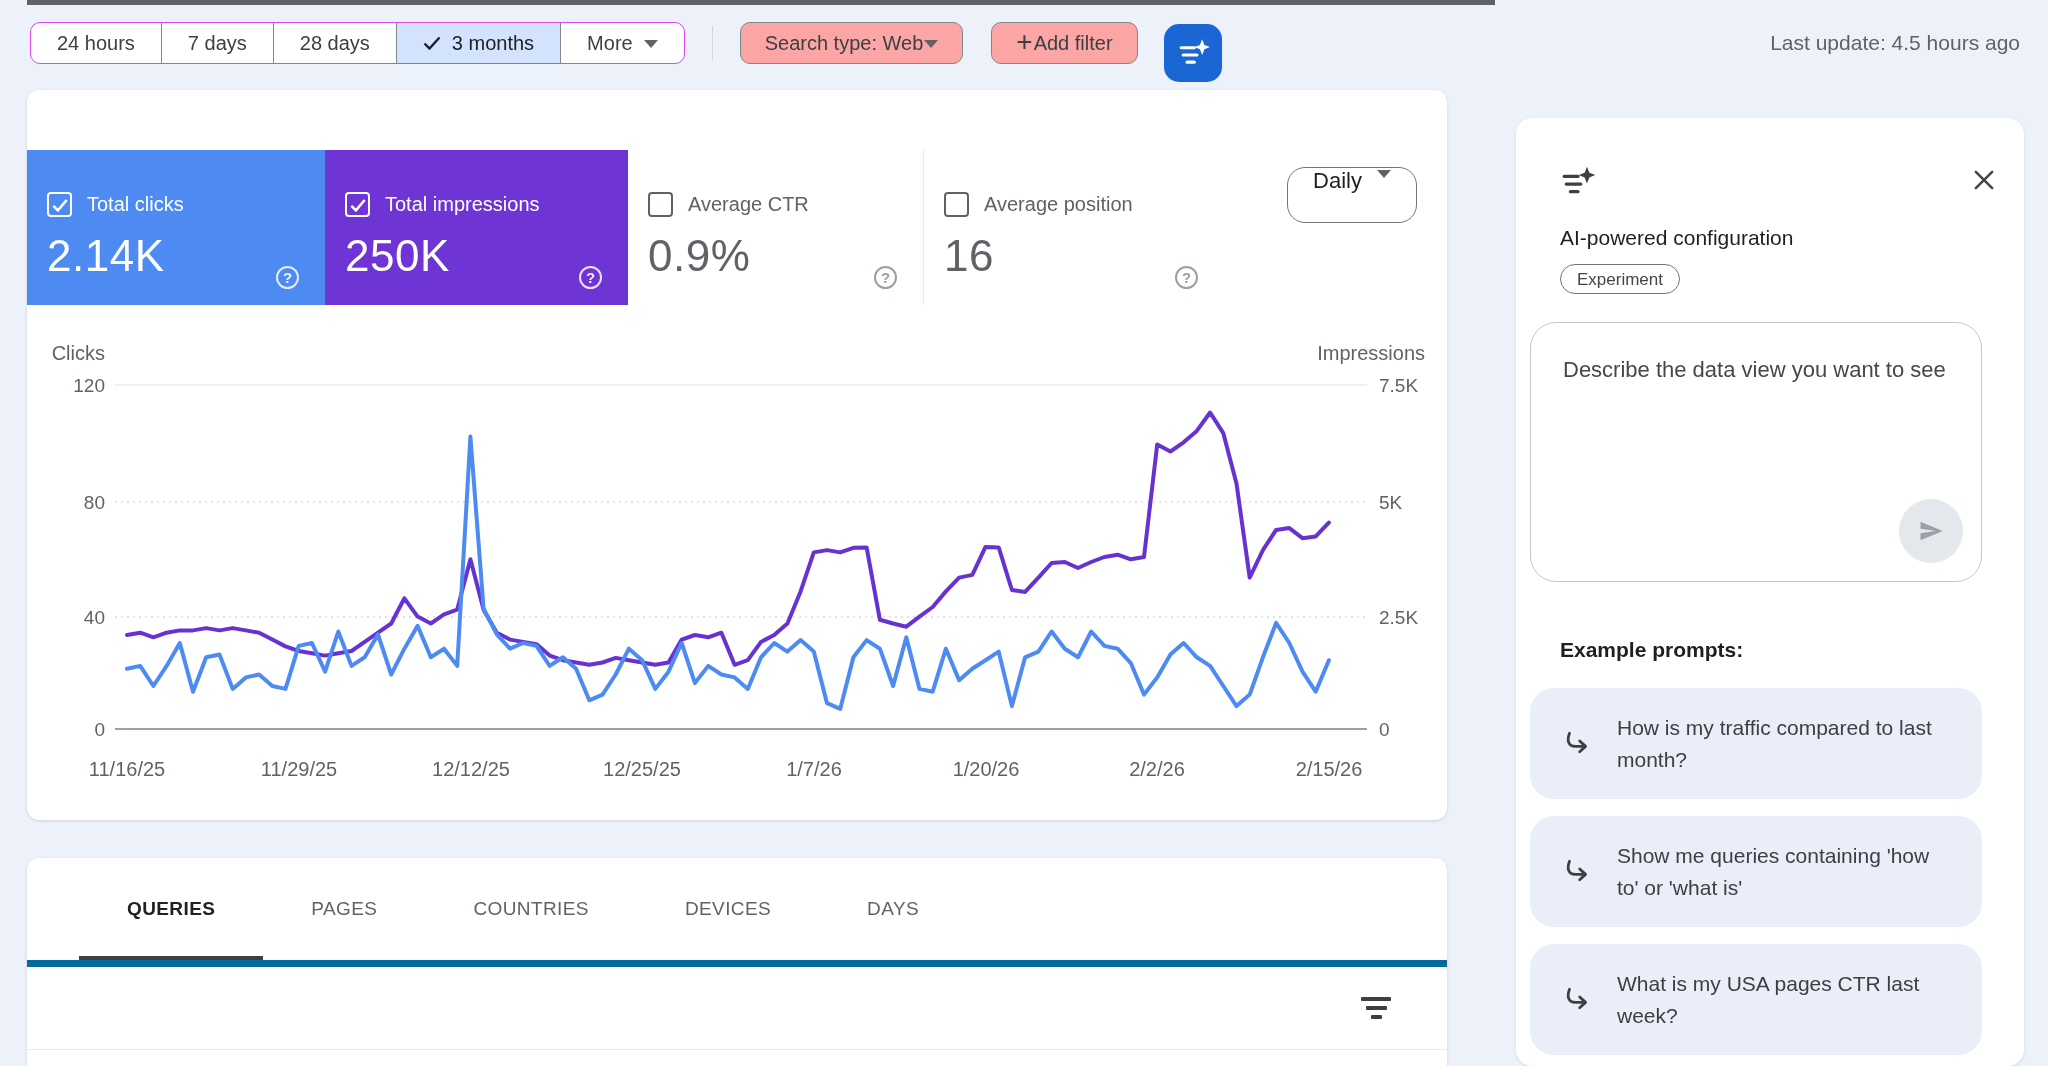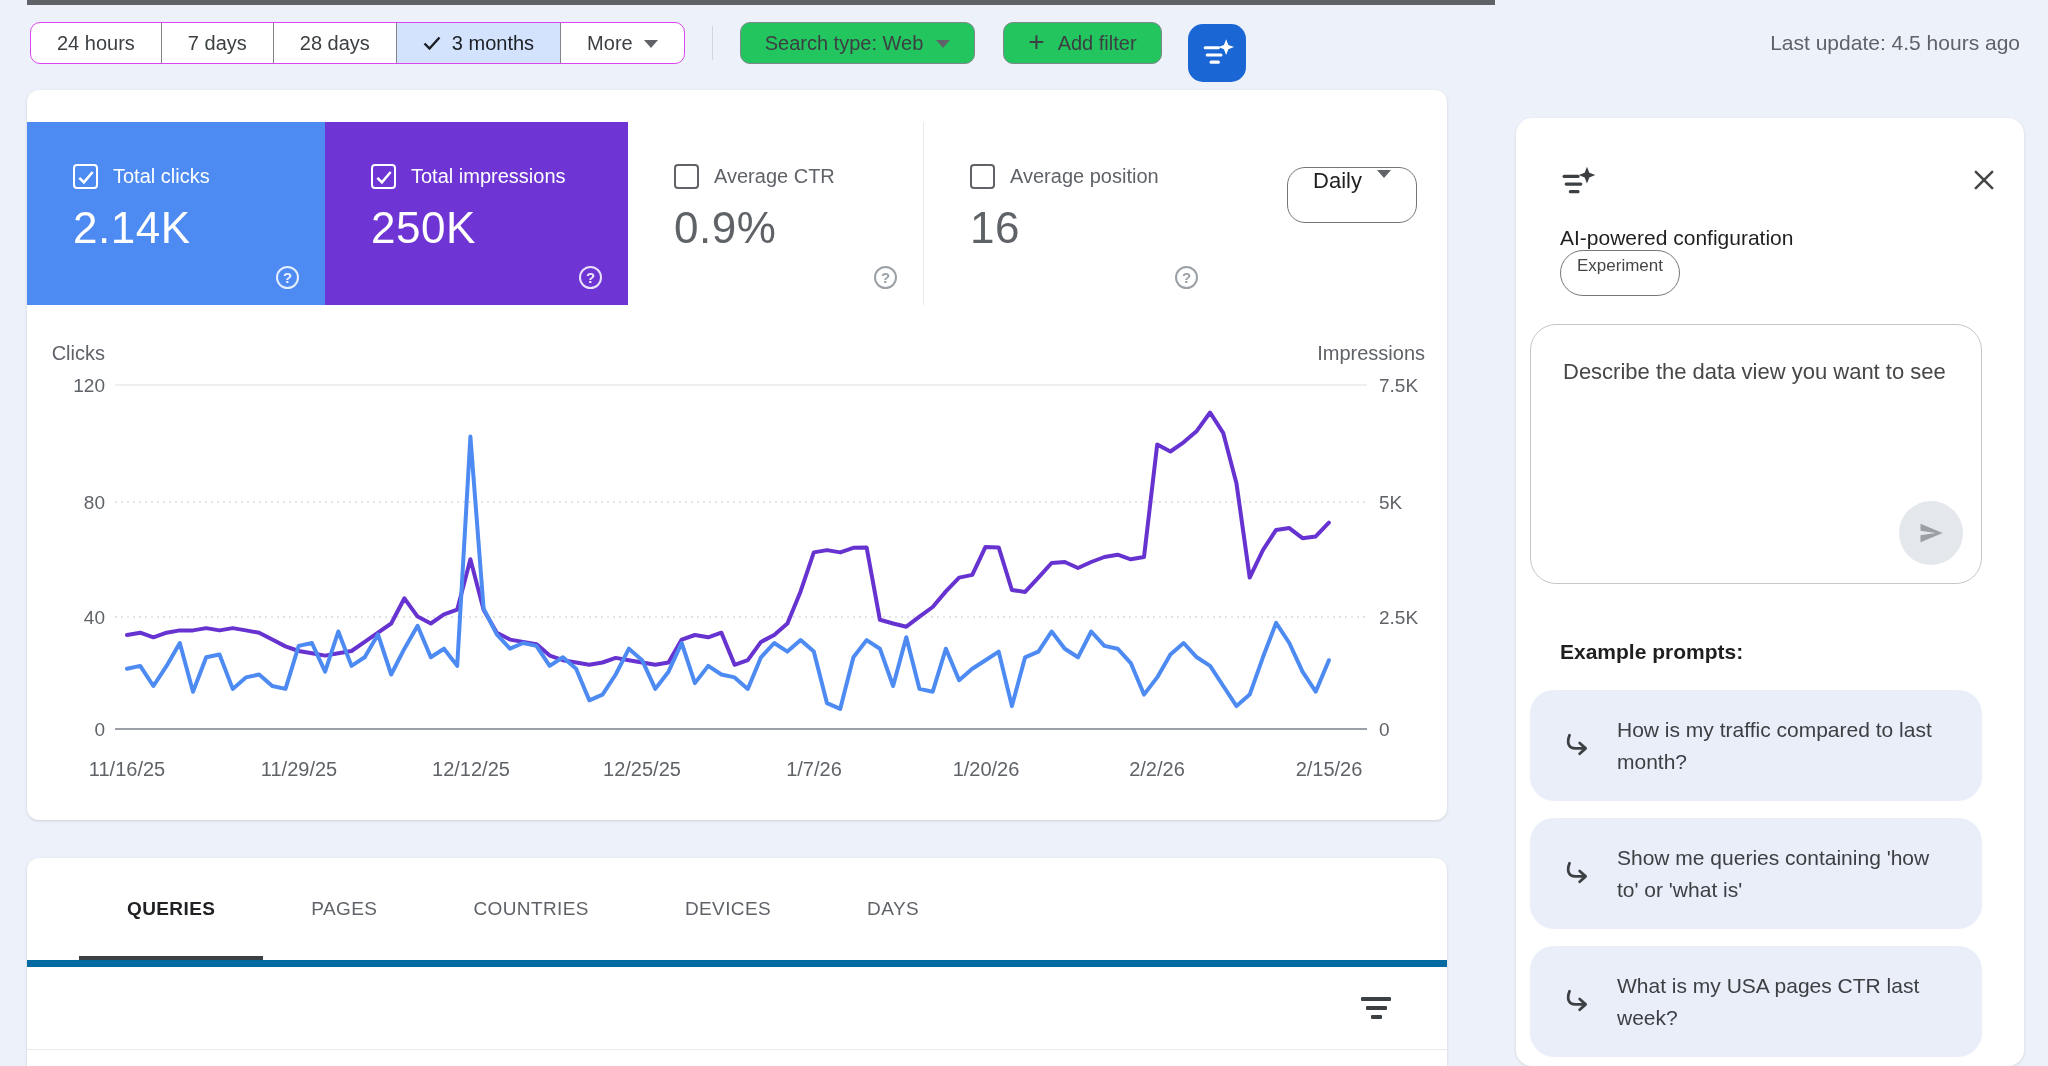--- a/index.html
+++ b/index.html
@@ -15,30 +15,30 @@
 
   
   .toolbar { position:absolute; left:30px; top:22px; right:28px; height:42px; display:flex; align-items:center; }
   .seg-group { display:flex; height:42px; border:1px solid #d946ef; border-radius:10px; background:#fff; overflow:hidden; }
   .seg { display:flex; align-items:center; gap:11px; padding:0 26px; font-size:20px; color:#3c4043; border-left:1px solid #80868b; cursor:pointer; white-space:nowrap; }
   .seg:first-child { border-left:none; }
   .seg.selected { background:#d3e3fd; color:#1b1f24; }
   .seg .chk { width:18px; height:14px; }
   .caret { width:0; height:0; border-left:7px solid transparent; border-right:7px solid transparent; border-top:8px solid #5f6368; margin-top:2px; }
   .v-sep { width:1px; height:34px; background:#d2d6de; margin:0 27px; }
-  .pill-btn { display:flex; align-items:center; gap:13px; height:42px; padding:0 24px; border:1px solid #80868b; border-radius:10px; background:#22c55e; font-size:20px; color:#3c4043; cursor:pointer; white-space:nowrap; }
+  .pill-btn { display:flex; align-items:center; gap:1px; height:42px; padding:0 24px; border:1px solid #80868b; border-radius:10px; background:#fca5a5; font-size:20px; color:#3c4043; cursor:pointer; white-space:nowrap; }
   .pill-btn + .pill-btn { margin-left:28px; }
   .plus-glyph { font-size:28px; font-weight:300; color:#3c4043; line-height:1; margin-top:-3px; }
   .ai-filter-btn { width:58px; height:58px; border-radius:15px; background:#1a66d4; margin-left:26px; position:relative; top:10px; display:flex; align-items:center; justify-content:center; cursor:pointer; border:none; }
   .last-update { margin-left:auto; font-size:21px; color:#5f6368; }
 
   
   .chart-card { position:absolute; left:27px; top:90px; width:1420px; height:730px; background:#fff; border-radius:12px; box-shadow:0 1px 3px rgba(60,64,67,.18); }
   .metric-row { position:absolute; left:0; top:32px; height:183px; display:flex; }
-  .m-card { position:relative; padding:42px 0 0 46px; color:#5f6368; cursor:pointer; }
+  .m-card { position:relative; padding:42px 0 0 20px; color:#5f6368; cursor:pointer;margin-top:28px; }
   .m-card.colored { color:#fff; }
   .m-card .lbl-row { display:flex; align-items:center; gap:15px; font-size:20px; }
   .m-card .value { margin-top:14px; font-size:44px; letter-spacing:.5px; }
   .m-card.w0 { width:298px; }
   .m-card.w1 { width:303px; }
   .m-card.w2 { width:296px; border-right:1px solid #e8eaed; }
   .m-card.w3 { width:300px; }
   .cbx { width:25px; height:25px; border-radius:4px; flex:0 0 auto; position:relative; }
   .m-card.colored .cbx { border:2.5px solid #fff; }
   .m-card:not(.colored) .cbx { border:2.5px solid #5f6368; }
@@ -61,21 +61,21 @@
   .filter-list-icon { display:flex; flex-direction:column; align-items:center; gap:5px; cursor:pointer; padding:6px; }
   .filter-list-icon i { display:block; height:4px; border-radius:1px; background:#3c4043; }
   .filter-list-icon i:nth-child(1){ width:30px; }
   .filter-list-icon i:nth-child(2){ width:21px; }
   .filter-list-icon i:nth-child(3){ width:11px; }
 
   
   .ai-panel { position:absolute; left:1516px; top:118px; width:508px; height:948px; background:#fff; border-radius:16px; box-shadow:0 1px 3px rgba(60,64,67,.15); padding:46px 24px 0 44px; }
   .ai-head { display:flex; justify-content:space-between; align-items:flex-start; }
   .ai-title { margin-top:26px; font-size:21px; font-weight:500; color:#1f1f1f; }
-  .exp-badge { display:inline-block; border:1.5px solid #747775; border-radius:999px; padding:5px 16px 19px; font-size:17px; color:#444746; }
+  .exp-badge { display:inline-block; margin-top:14px; border:1.5px solid #747775; border-radius:999px; padding:5px 16px 3px; font-size:17px; color:#444746; }
   .ai-input { position:relative; margin:28px 18px 0 -30px; height:260px; border:1.5px solid #c4c7c5; border-radius:26px; padding:30px 32px; background:#fff; cursor:text; }
   .ai-input .ph { font-size:22px; line-height:1.5; color:#474747; width:390px; }
   .send-btn { position:absolute; right:18px; bottom:18px; width:64px; height:64px; border-radius:50%; background:#e4e7ec; display:flex; align-items:center; justify-content:center; border:none; cursor:pointer; }
   .prompts-heading { margin-top:56px; font-size:21px; font-weight:700; color:#1f1f1f; }
   .chips { margin:26px 18px 0 -30px; display:flex; flex-direction:column; gap:17px; }
   .chip { background:#e9eef9; border-radius:24px; min-height:104px; padding:24px 26px 24px 30px; display:flex; align-items:center; gap:26px; cursor:pointer; }
   .chip .txt { font-size:21px; line-height:1.5; color:#3c4043; width:350px; }
   .x-btn { background:none; border:none; cursor:pointer; padding:2px; }
 </style>
 </head>

